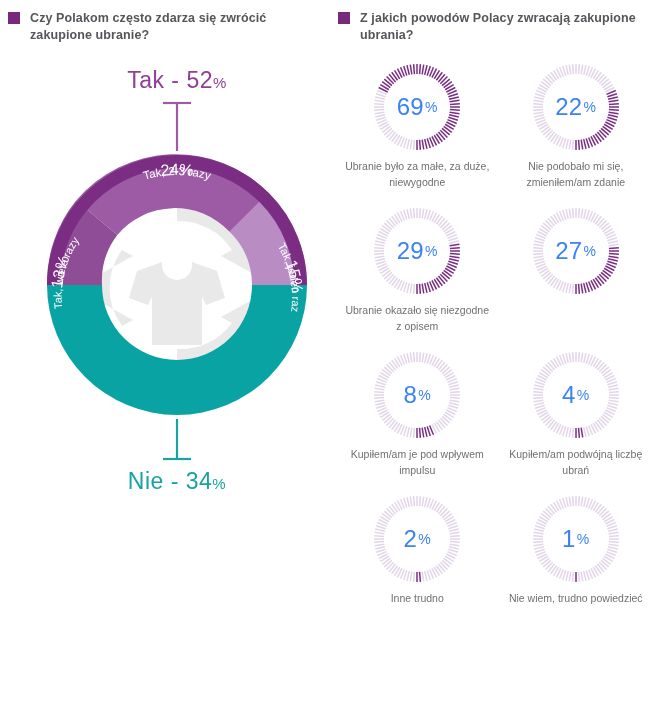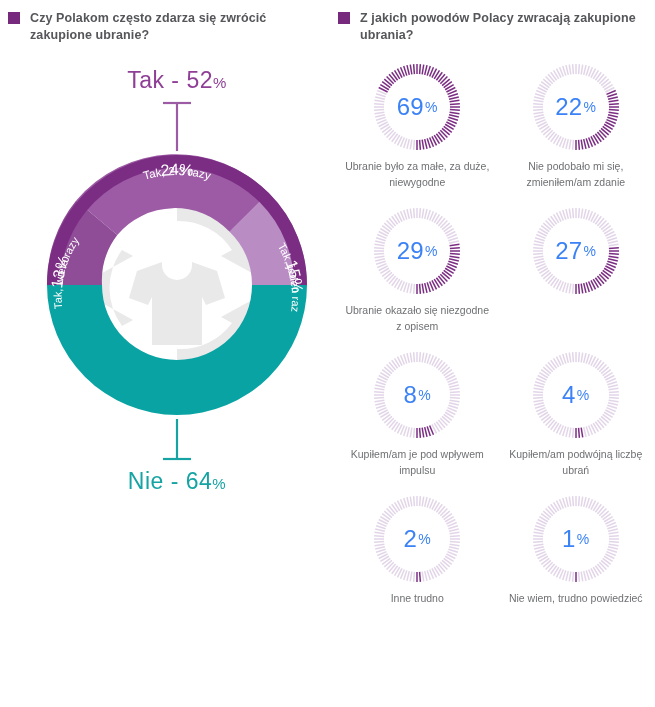--- a/index.html
+++ b/index.html
@@ -139,21 +139,21 @@
     <div class="panel-title">Z jakich powodów Polacy zwracają zakupione ubrania?</div>
   </div>
 
   <div class="donut-wrap">
 
     <div class="lbl-tak">
       <span>Tak - </span><span>52</span><span class="pct">%</span>
     </div>
 
     <div class="lbl-nie">
-      <span>Nie - </span><span>64</span><span class="pct">%</span>
+      <span>Nie - </span><span>34</span><span class="pct">%</span>
     </div>
 
     <svg class="donut-svg" width="330" height="470" viewBox="0 0 330 470">
       <defs>
 
         <path id="arcTop" d="M 55 230 A 110 110 0 0 1 275 230" fill="none"></path>
         <path id="arcLeft" d="M 62 292 A 103 103 0 0 1 96 157" fill="none"></path>
         <path id="arcRight" d="M 241 163 A 103 103 0 0 1 268 292" fill="none"></path>
       </defs>
 

